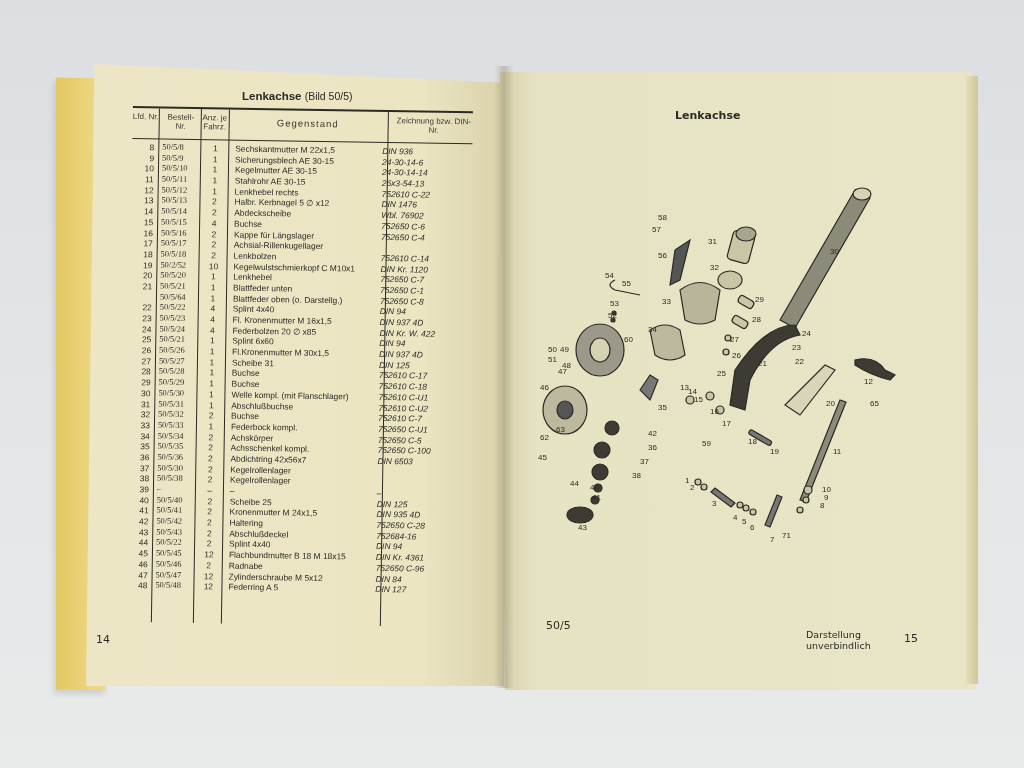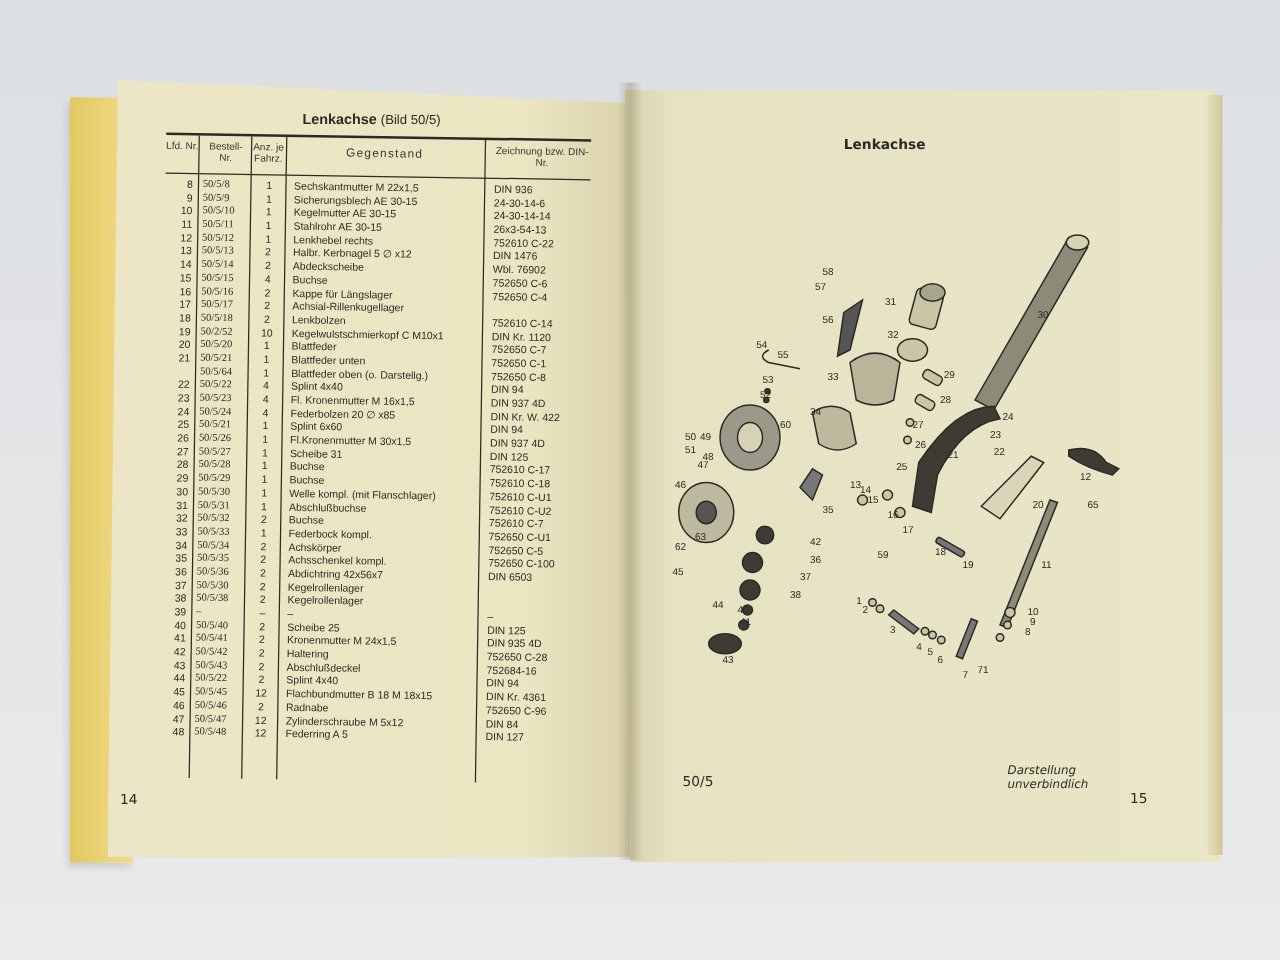--- a/index.html
+++ b/index.html
@@ -58,31 +58,31 @@
   .rows { position: absolute; left: 0; top: 38px; width: 340px; }
   .row {
     position: relative; height: 10.7px; font-size: 8.4px; line-height: 10.7px;
     color: #2b2a24; font-family: "Liberation Sans", sans-serif; white-space: nowrap;
   }
   .row span { position: absolute; top: 0; }
   .c-nr { left: 0; width: 22px; text-align: right; }
   .c-best { left: 30px; width: 44px; font-family: Liberation Serif, serif; }
   .c-anz { left: 72px; width: 22px; text-align: center; }
   .c-gegen { left: 103px; }
-  .c-din { left: 263px; }
+  .c-din { left: 250px; font-style: italic; }
 
   .pagenum-left { position: absolute; left: 96px; top: 633px; font-size: 11px; color: #2b2a24; }
 
   
   .right-title {
     position: absolute; left: 675px; top: 109px; font-size: 11px; font-weight: bold; color: #2b2a24;
   }
   .diagram { position: absolute; left: 530px; top: 170px; width: 400px; height: 390px; }
   .footer-code { position: absolute; left: 546px; top: 619px; font-size: 11px; color: #2b2a24; }
-  .footer-note { position: absolute; left: 806px; top: 611px; font-size: 9.5px; color: #2b2a24; font-style: italic; }
+  .footer-note { position: absolute; left: 806px; top: 629px; font-size: 9.5px; color: #2b2a24; }
   .pagenum-right { position: absolute; left: 904px; top: 632px; font-size: 11px; color: #2b2a24; }
 </style>
 </head>
 <body>
 
 <div class="booklet">
   <div class="cover-edge-left"></div>
   <div class="page-left"></div>
   <div class="page-right"></div>
   <div class="right-edge"></div>
@@ -189,21 +189,21 @@
           <span class="c-nr">19</span>
           <span class="c-best">50/2/52</span>
           <span class="c-anz">10</span>
           <span class="c-gegen">Kegelwulstschmierkopf C M10x1</span>
           <span class="c-din">DIN Kr. 1120</span>
         </div>
         <div class="row">
           <span class="c-nr">20</span>
           <span class="c-best">50/5/20</span>
           <span class="c-anz">1</span>
-          <span class="c-gegen">Blattfeder</span>
+          <span class="c-gegen">Lenkhebel</span>
           <span class="c-din">752650 C-7</span>
         </div>
         <div class="row">
           <span class="c-nr">21</span>
           <span class="c-best">50/5/21</span>
           <span class="c-anz">1</span>
           <span class="c-gegen">Blattfeder unten</span>
           <span class="c-din">752650 C-1</span>
         </div>
         <div class="row">

